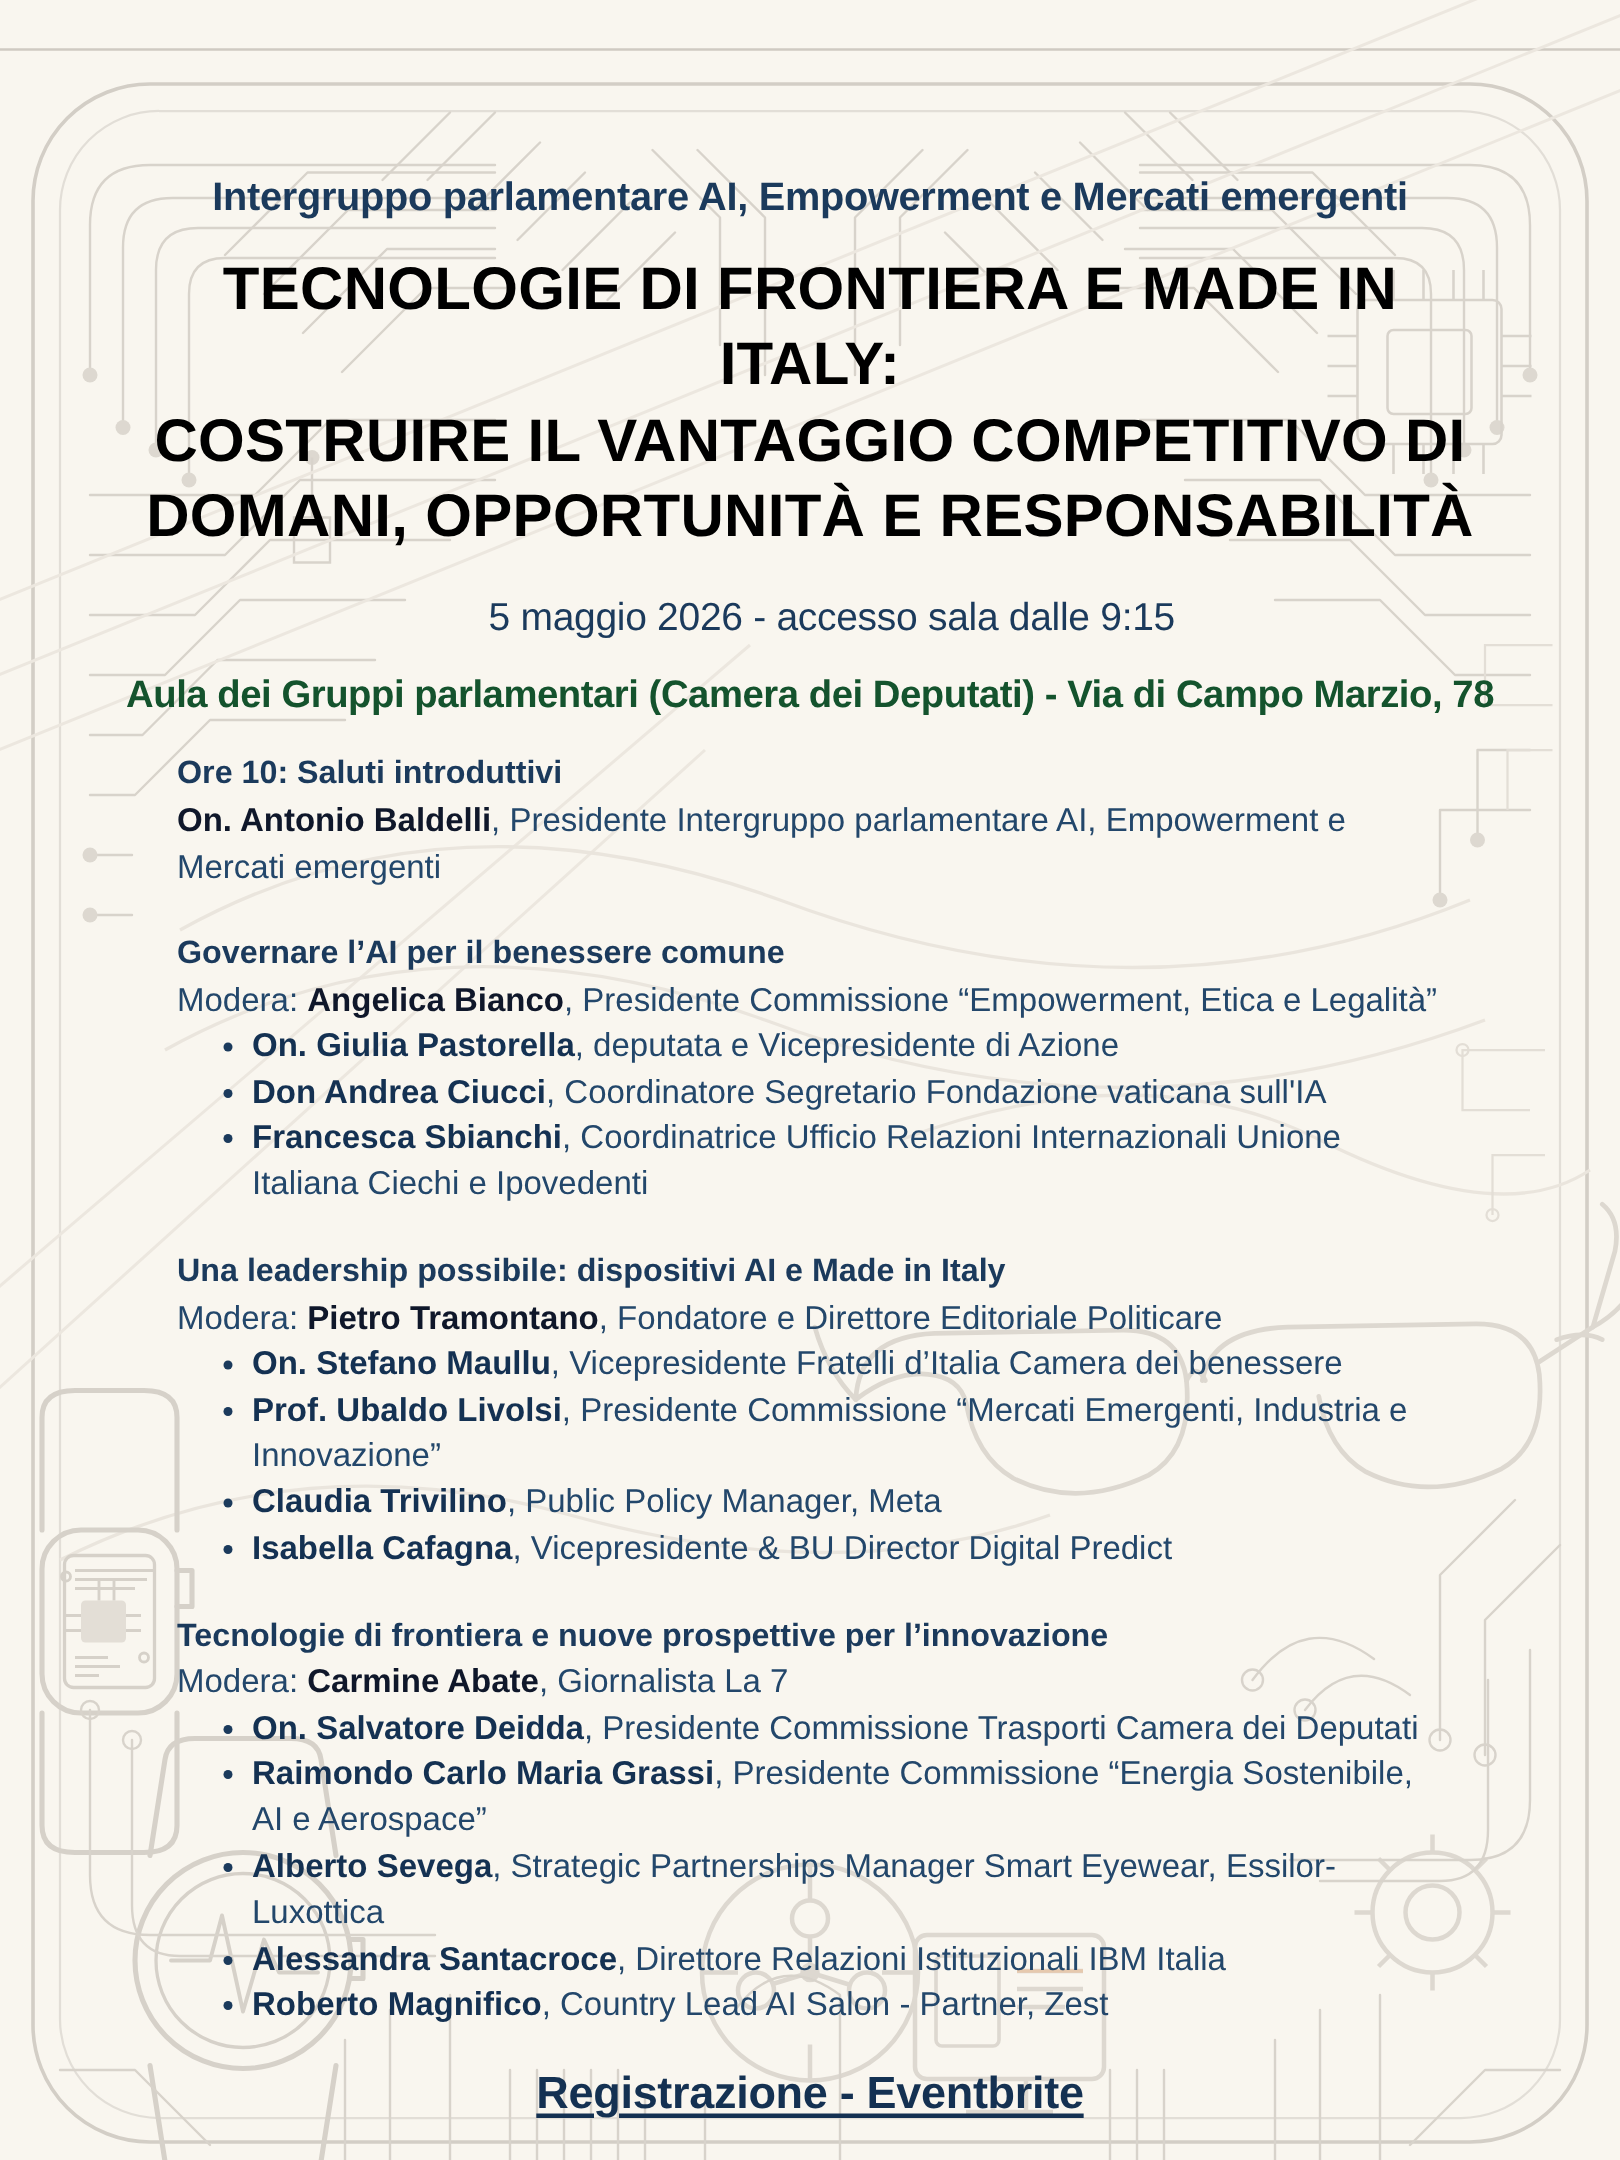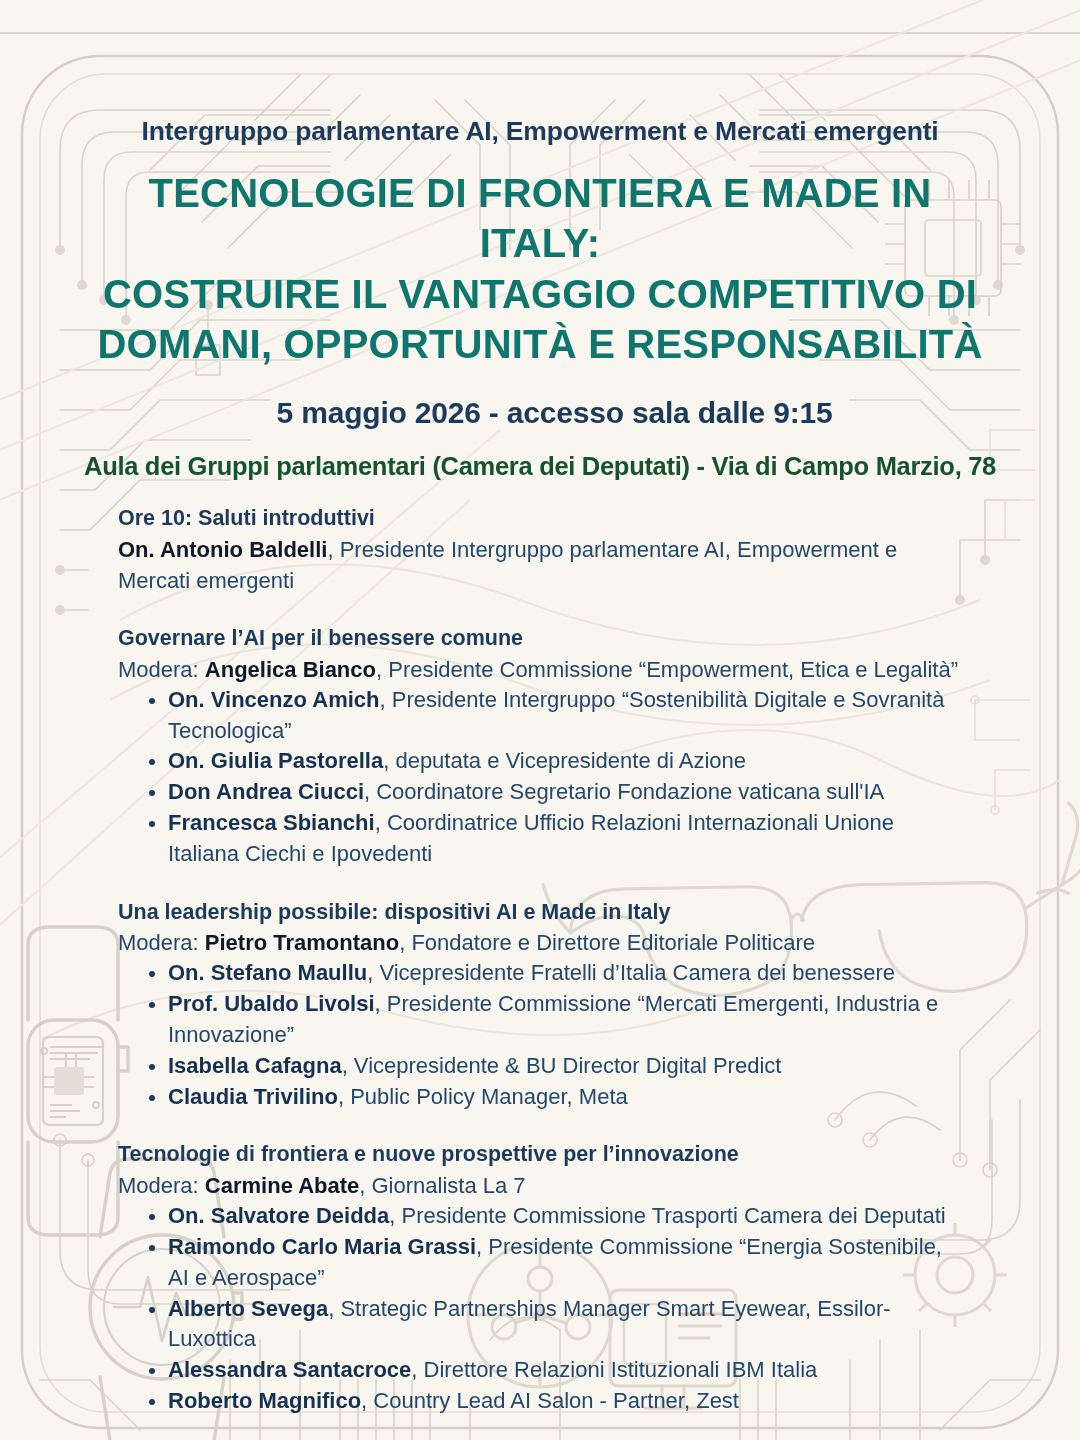--- a/index.html
+++ b/index.html
@@ -45,34 +45,34 @@
     font-weight: bold;
     letter-spacing: -0.2px;
     color: #1b3a5c;
     line-height: 1.2;
   }
 
   .main-title {
     margin-top: 20px;
     font-size: 40px;
     font-weight: bold;
-    color: #0f766e;
+    color: #000000;
     line-height: 1.26;
     letter-spacing: 0.2px;
     padding: 0 96px;
     text-transform: uppercase;
   }
   .main-title .tl {
     display: block;
   }
 
   .date-line {
     margin-top: 14px;
-    font-size: 30px;
-    font-weight: bold;
+    font-size: 26px;
+    font-weight: normal;
     color: #1b3a5c;
     letter-spacing: -0.2px;
     padding-left: 29px;
   }
 
   .venue-line {
     margin-top: 22px;
     font-size: 25.5px;
     font-weight: bold;
     color: #14532d;
@@ -397,37 +397,36 @@
         <span></span><b>On. Antonio Baldelli</b><span>, Presidente Intergruppo parlamentare AI, Empowerment e Mercati emergenti</span>
       </div>
     </div>
 
     <div class="section">
       <div class="section-heading">Governare l’AI per il benessere comune</div>
       <div class="section-lead">
         <span>Modera: </span><b>Angelica Bianco</b><span>, Presidente Commissione “Empowerment, Etica e Legalità”</span>
       </div>
       <ul class="speakers">
-        <li><b>On. Vincenzo Amich</b><span>, Presidente Intergruppo “Sostenibilità Digitale e Sovranità Tecnologica”</span></li>
         <li><b>On. Giulia Pastorella</b><span>, deputata e Vicepresidente di Azione</span></li>
         <li><b>Don Andrea Ciucci</b><span>, Coordinatore Segretario Fondazione vaticana sull'IA</span></li>
         <li><b>Francesca Sbianchi</b><span>, Coordinatrice Ufficio Relazioni Internazionali Unione Italiana Ciechi e Ipovedenti</span></li>
       </ul>
     </div>
 
     <div class="section">
       <div class="section-heading">Una leadership possibile: dispositivi AI e Made in Italy</div>
       <div class="section-lead">
         <span>Modera: </span><b>Pietro Tramontano</b><span>, Fondatore e Direttore Editoriale Politicare</span>
       </div>
       <ul class="speakers">
         <li><b>On. Stefano Maullu</b><span>, Vicepresidente Fratelli d’Italia Camera dei benessere</span></li>
         <li><b>Prof. Ubaldo Livolsi</b><span>, Presidente Commissione “Mercati Emergenti, Industria e Innovazione”</span></li>
+        <li><b>Claudia Trivilino</b><span>, Public Policy Manager, Meta</span></li>
         <li><b>Isabella Cafagna</b><span>, Vicepresidente &amp; BU Director Digital Predict</span></li>
-        <li><b>Claudia Trivilino</b><span>, Public Policy Manager, Meta</span></li>
       </ul>
     </div>
 
     <div class="section">
       <div class="section-heading">Tecnologie di frontiera e nuove prospettive per l’innovazione</div>
       <div class="section-lead">
         <span>Modera: </span><b>Carmine Abate</b><span>, Giornalista La 7</span>
       </div>
       <ul class="speakers">
         <li><b>On. Salvatore Deidda</b><span>, Presidente Commissione Trasporti Camera dei Deputati</span></li>

